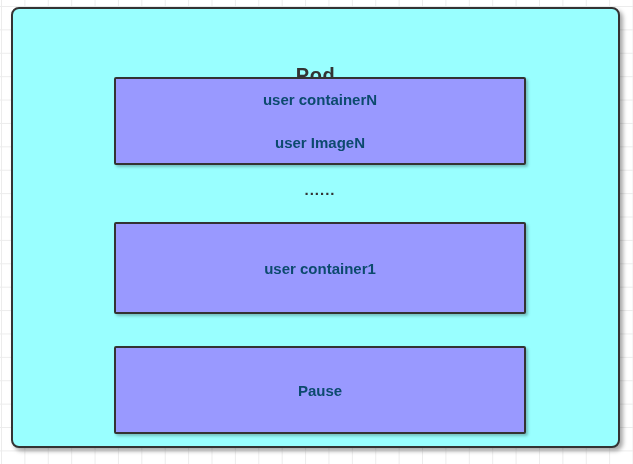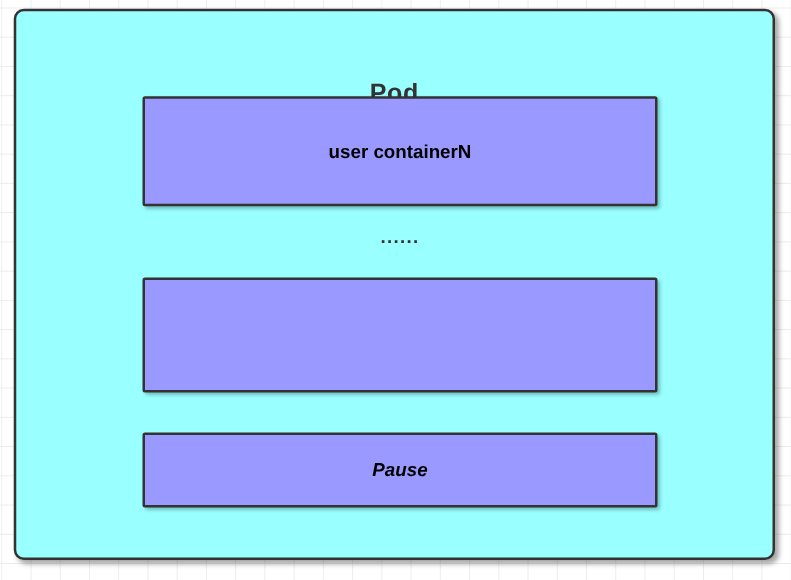--- a/index.html
+++ b/index.html
@@ -51,27 +51,27 @@
     box-shadow: 2px 2px 3px rgba(0,0,0,0.25);
     display: flex;
     flex-direction: column;
     align-items: center;
     justify-content: center;
     gap: 24px;
   }
   .cbox .line {
     font-size: 15px;
     font-weight: bold;
-    color: #000000;
+    color: #0c4a6e;
     line-height: 19px;
     white-space: nowrap;
   }
   .box-n { top: 68px; height: 88px; }
   .box-1 { top: 213px; height: 92px; }
-  .box-pause { top: 337px; height: 60px; font-style: italic; }
+  .box-pause { top: 337px; height: 88px; }
   .dots {
     position: absolute;
     top: 172px;
     left: 101px;
     width: 412px;
     text-align: center;
     font-size: 15px;
     font-weight: bold;
     color: #333333;
     letter-spacing: 1px;
@@ -80,24 +80,26 @@
 </style>
 </head>
 <body>
 
 <div>
   <div class="pod">
     <div class="pod-title">Pod</div>
 
     <div class="cbox box-n">
       <div class="line">user containerN</div>
+      <div class="line">user ImageN</div>
     </div>
 
     <div class="dots">......</div>
 
     <div class="cbox box-1">
+      <div class="line">user container1</div>
     </div>
 
     <div class="cbox box-pause">
       <div class="line">Pause</div>
     </div>
   </div>
 </div>
 
 </body></html>

